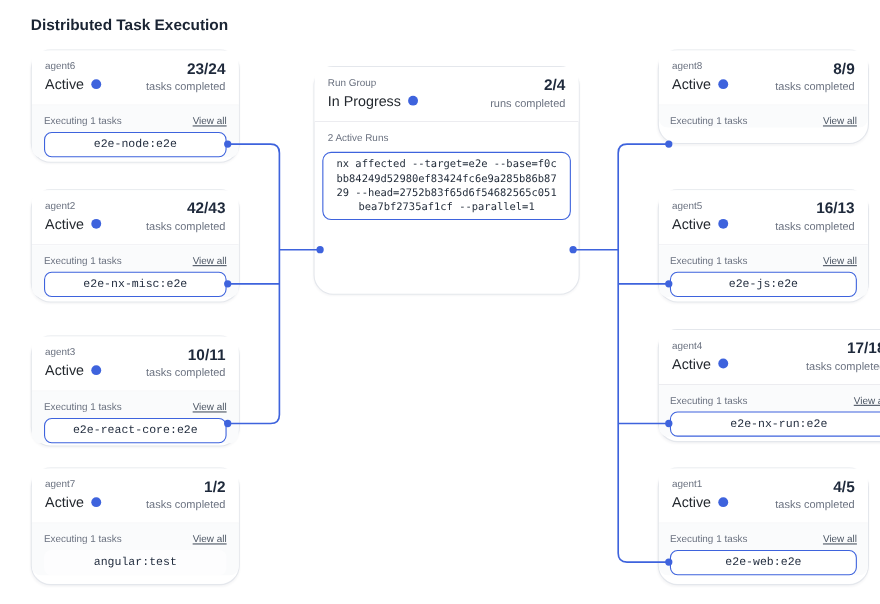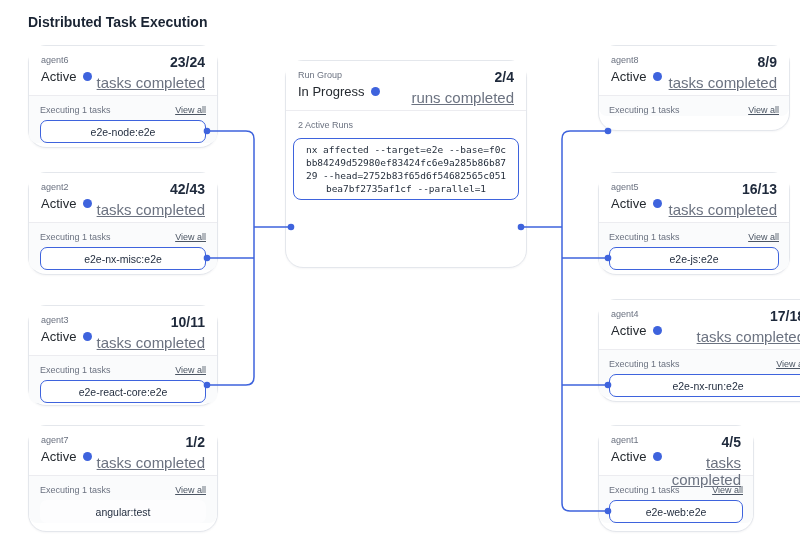--- a/index.html
+++ b/index.html
@@ -36,36 +36,36 @@
     display:flex;justify-content:space-between;
     border-radius:8px 8px 0 0;
     background:#fff;
   }
   .agent-name{font-size:9px;color:var(--muted);line-height:12px;}
   .status-row{display:flex;align-items:center;gap:7px;margin-top:3px;}
   .status-text{font-size:13px;color:#24292f;}
   .dot{width:9px;height:9px;border-radius:50%;background:var(--accent);display:inline-block;}
   .head-right{text-align:right;}
   .count{font-size:14px;font-weight:600;color:#1e293b;line-height:17px;}
-  .count-label{font-size:15px;color:var(--muted);margin-top:3px;text-decoration:underline;}
+  .count-label{font-size:10px;color:var(--muted);margin-top:3px;}
   .card-foot{
     padding:7px 11px 0 11px;
     background:#fafbfc;
     border-radius:0 0 8px 8px;
   }
   .foot-row{display:flex;justify-content:space-between;align-items:center;height:13px;}
   .exec-label{font-size:9px;color:var(--muted);}
   .view-all{font-size:9px;color:#4b5563;text-decoration:underline;cursor:pointer;}
   .task-pill{
     margin-top:4px;height:23px;
     border:1.4px solid var(--accent);
     border-radius:7px;
     background:#fff;
     display:flex;align-items:center;justify-content:center;
-    font-family:Liberation Sans, sans-serif;
+    font-family:Liberation Mono, monospace;
     font-size:10.5px;color:#1e293b;
     cursor:pointer;
   }
   .task-pill.plain{border-color:transparent;background:#fdfdfe;}
   
   .run-body{padding:7px 7px 0 7px;}
   .active-runs{font-size:9px;color:var(--muted);margin:2px 5px 8px 5px;}
   .cmd{
     font-family:"DejaVu Sans Mono",monospace;
     font-size:9.5px;line-height:13px;color:#1f2937;
@@ -286,21 +286,21 @@
   </div>
   <div class="card-foot" style="padding-left:10px;padding-right:10px;">
     <div class="foot-row">
         <span class="exec-label">Executing 1 tasks</span>
         <a class="view-all">View all</a>
       </div>
     <div class="task-pill">e2e-nx-run:e2e</div>
   </div>
 </div>
 
-<div class="card" style="left:598px;top:425px;width:156px;height:107px;">
+<div class="card" style="left:598px;top:425px;width:192px;height:107px;">
   <div class="card-head">
     <div>
         <div class="agent-name">agent1</div>
       <div class="status-row">
           <span class="status-text">Active</span>
           <span class="dot"></span>
         </div>
       </div>
     <div class="head-right">
         <div class="count">4/5</div>

